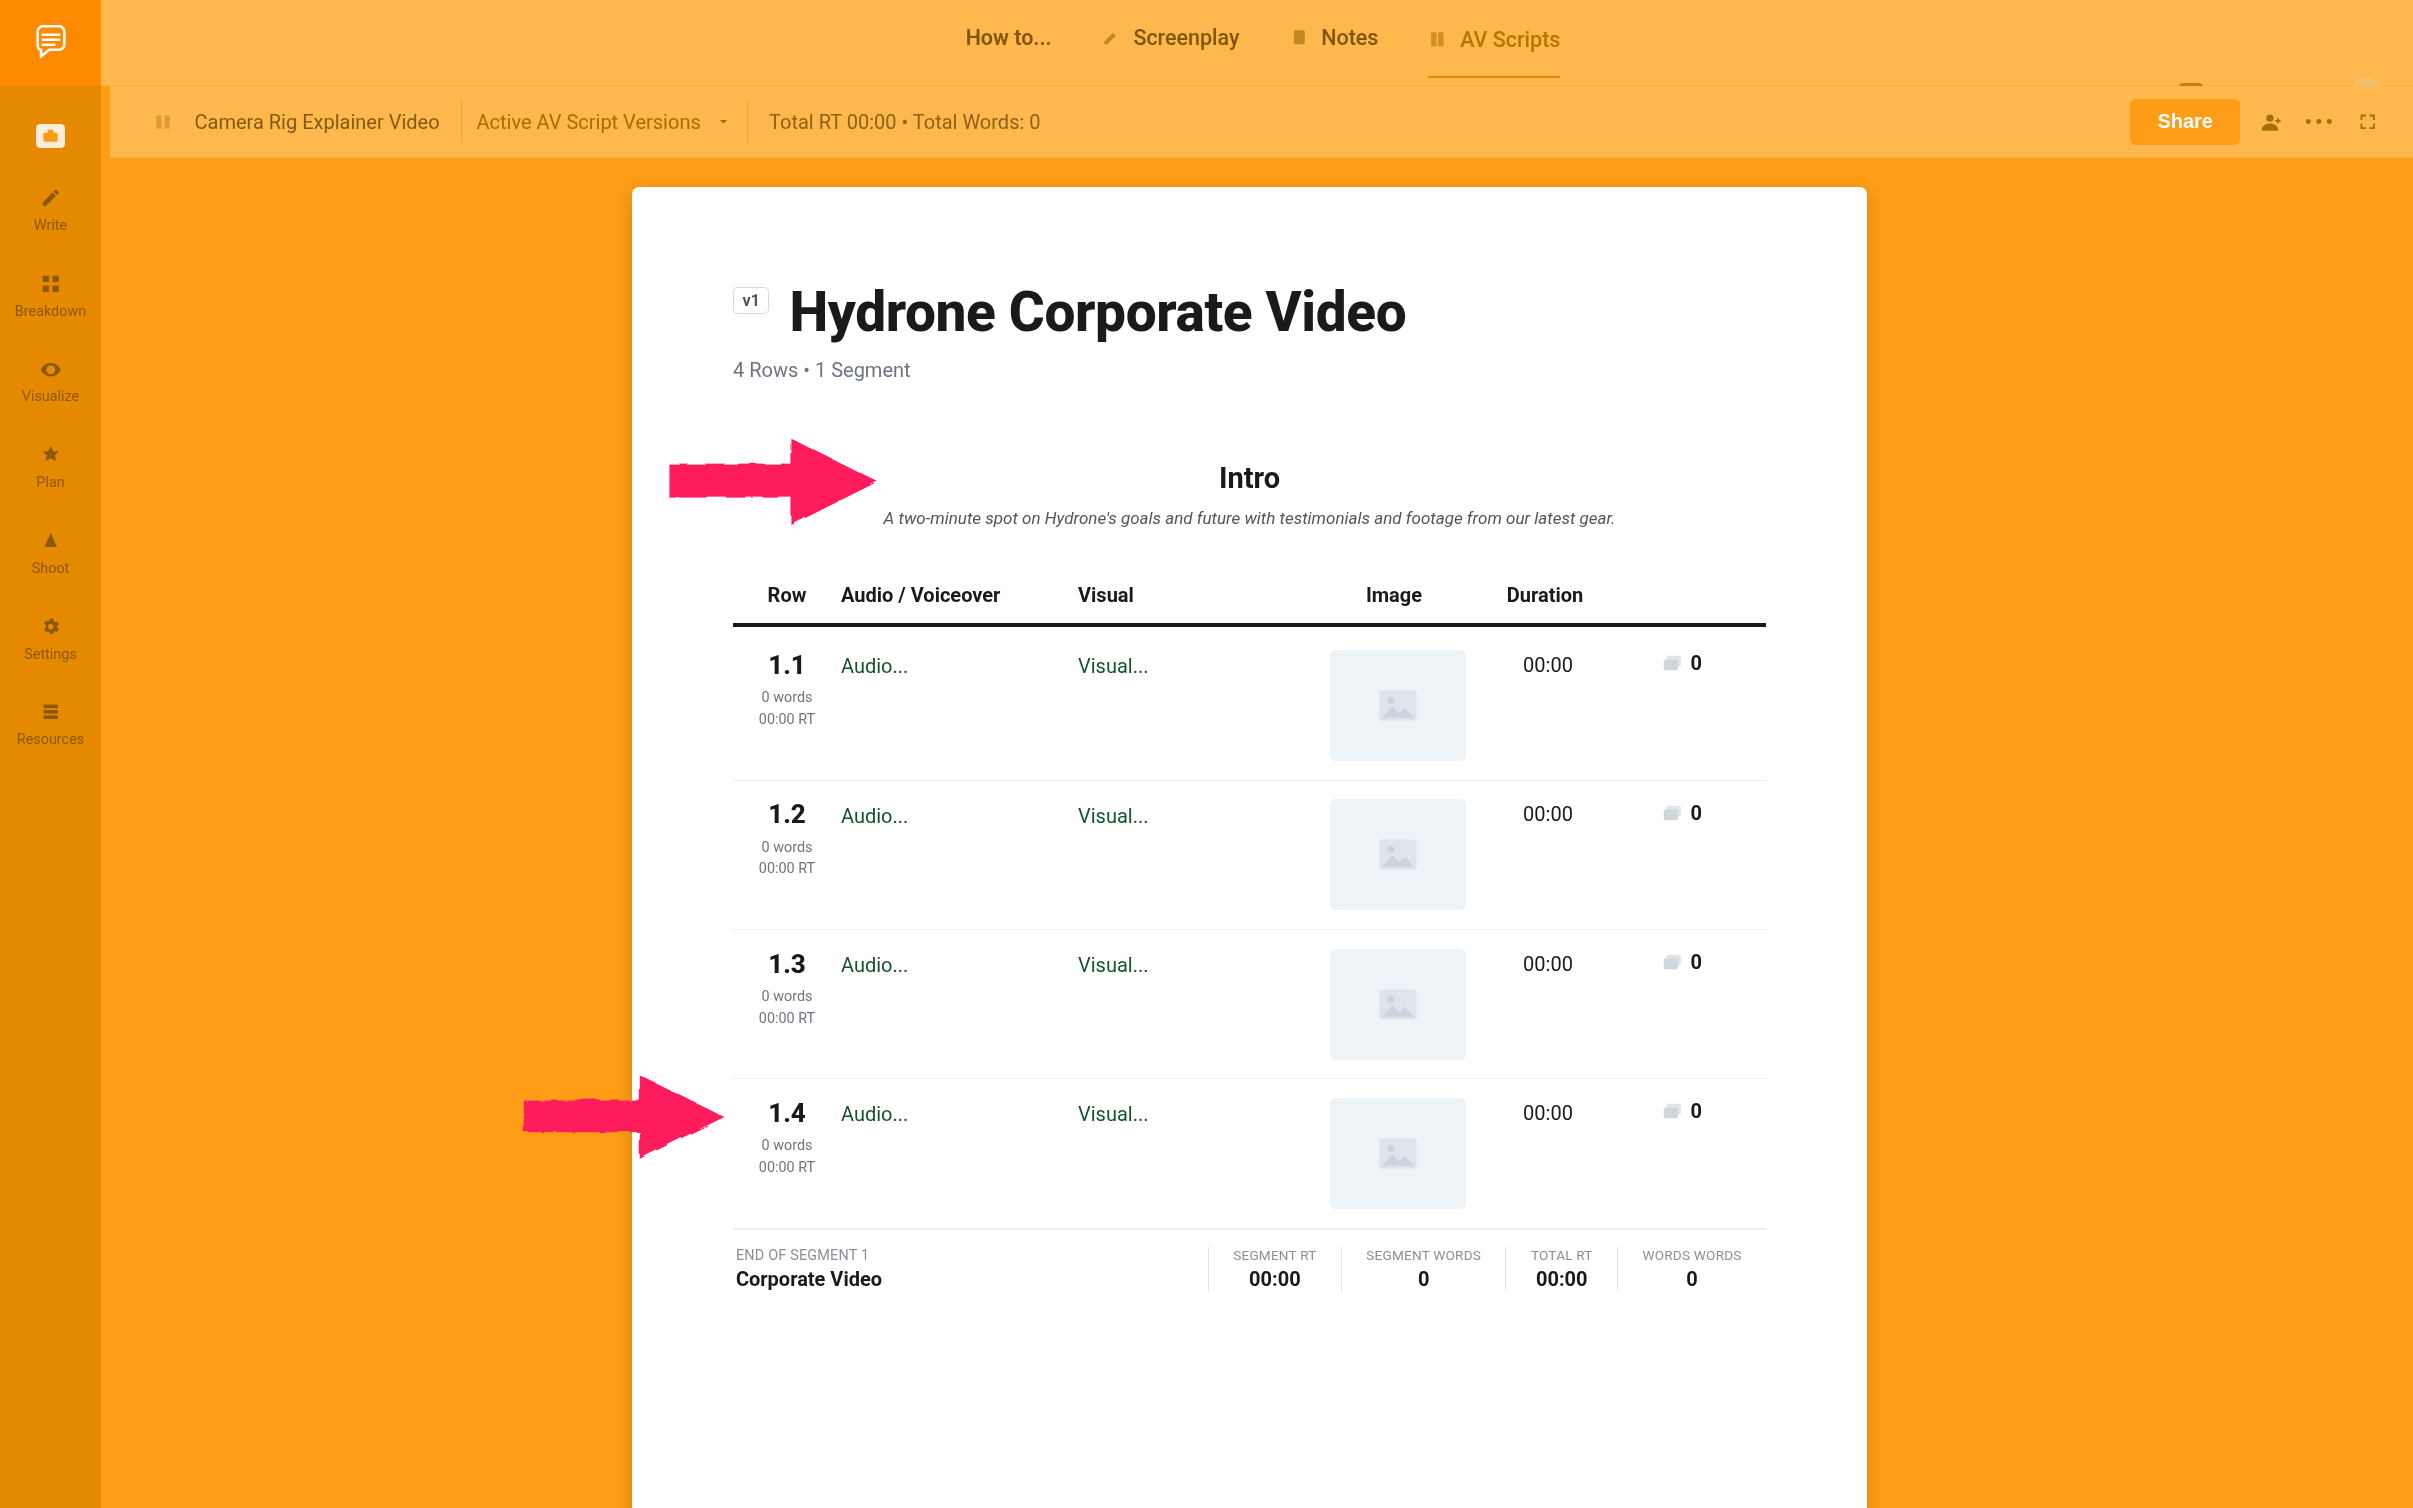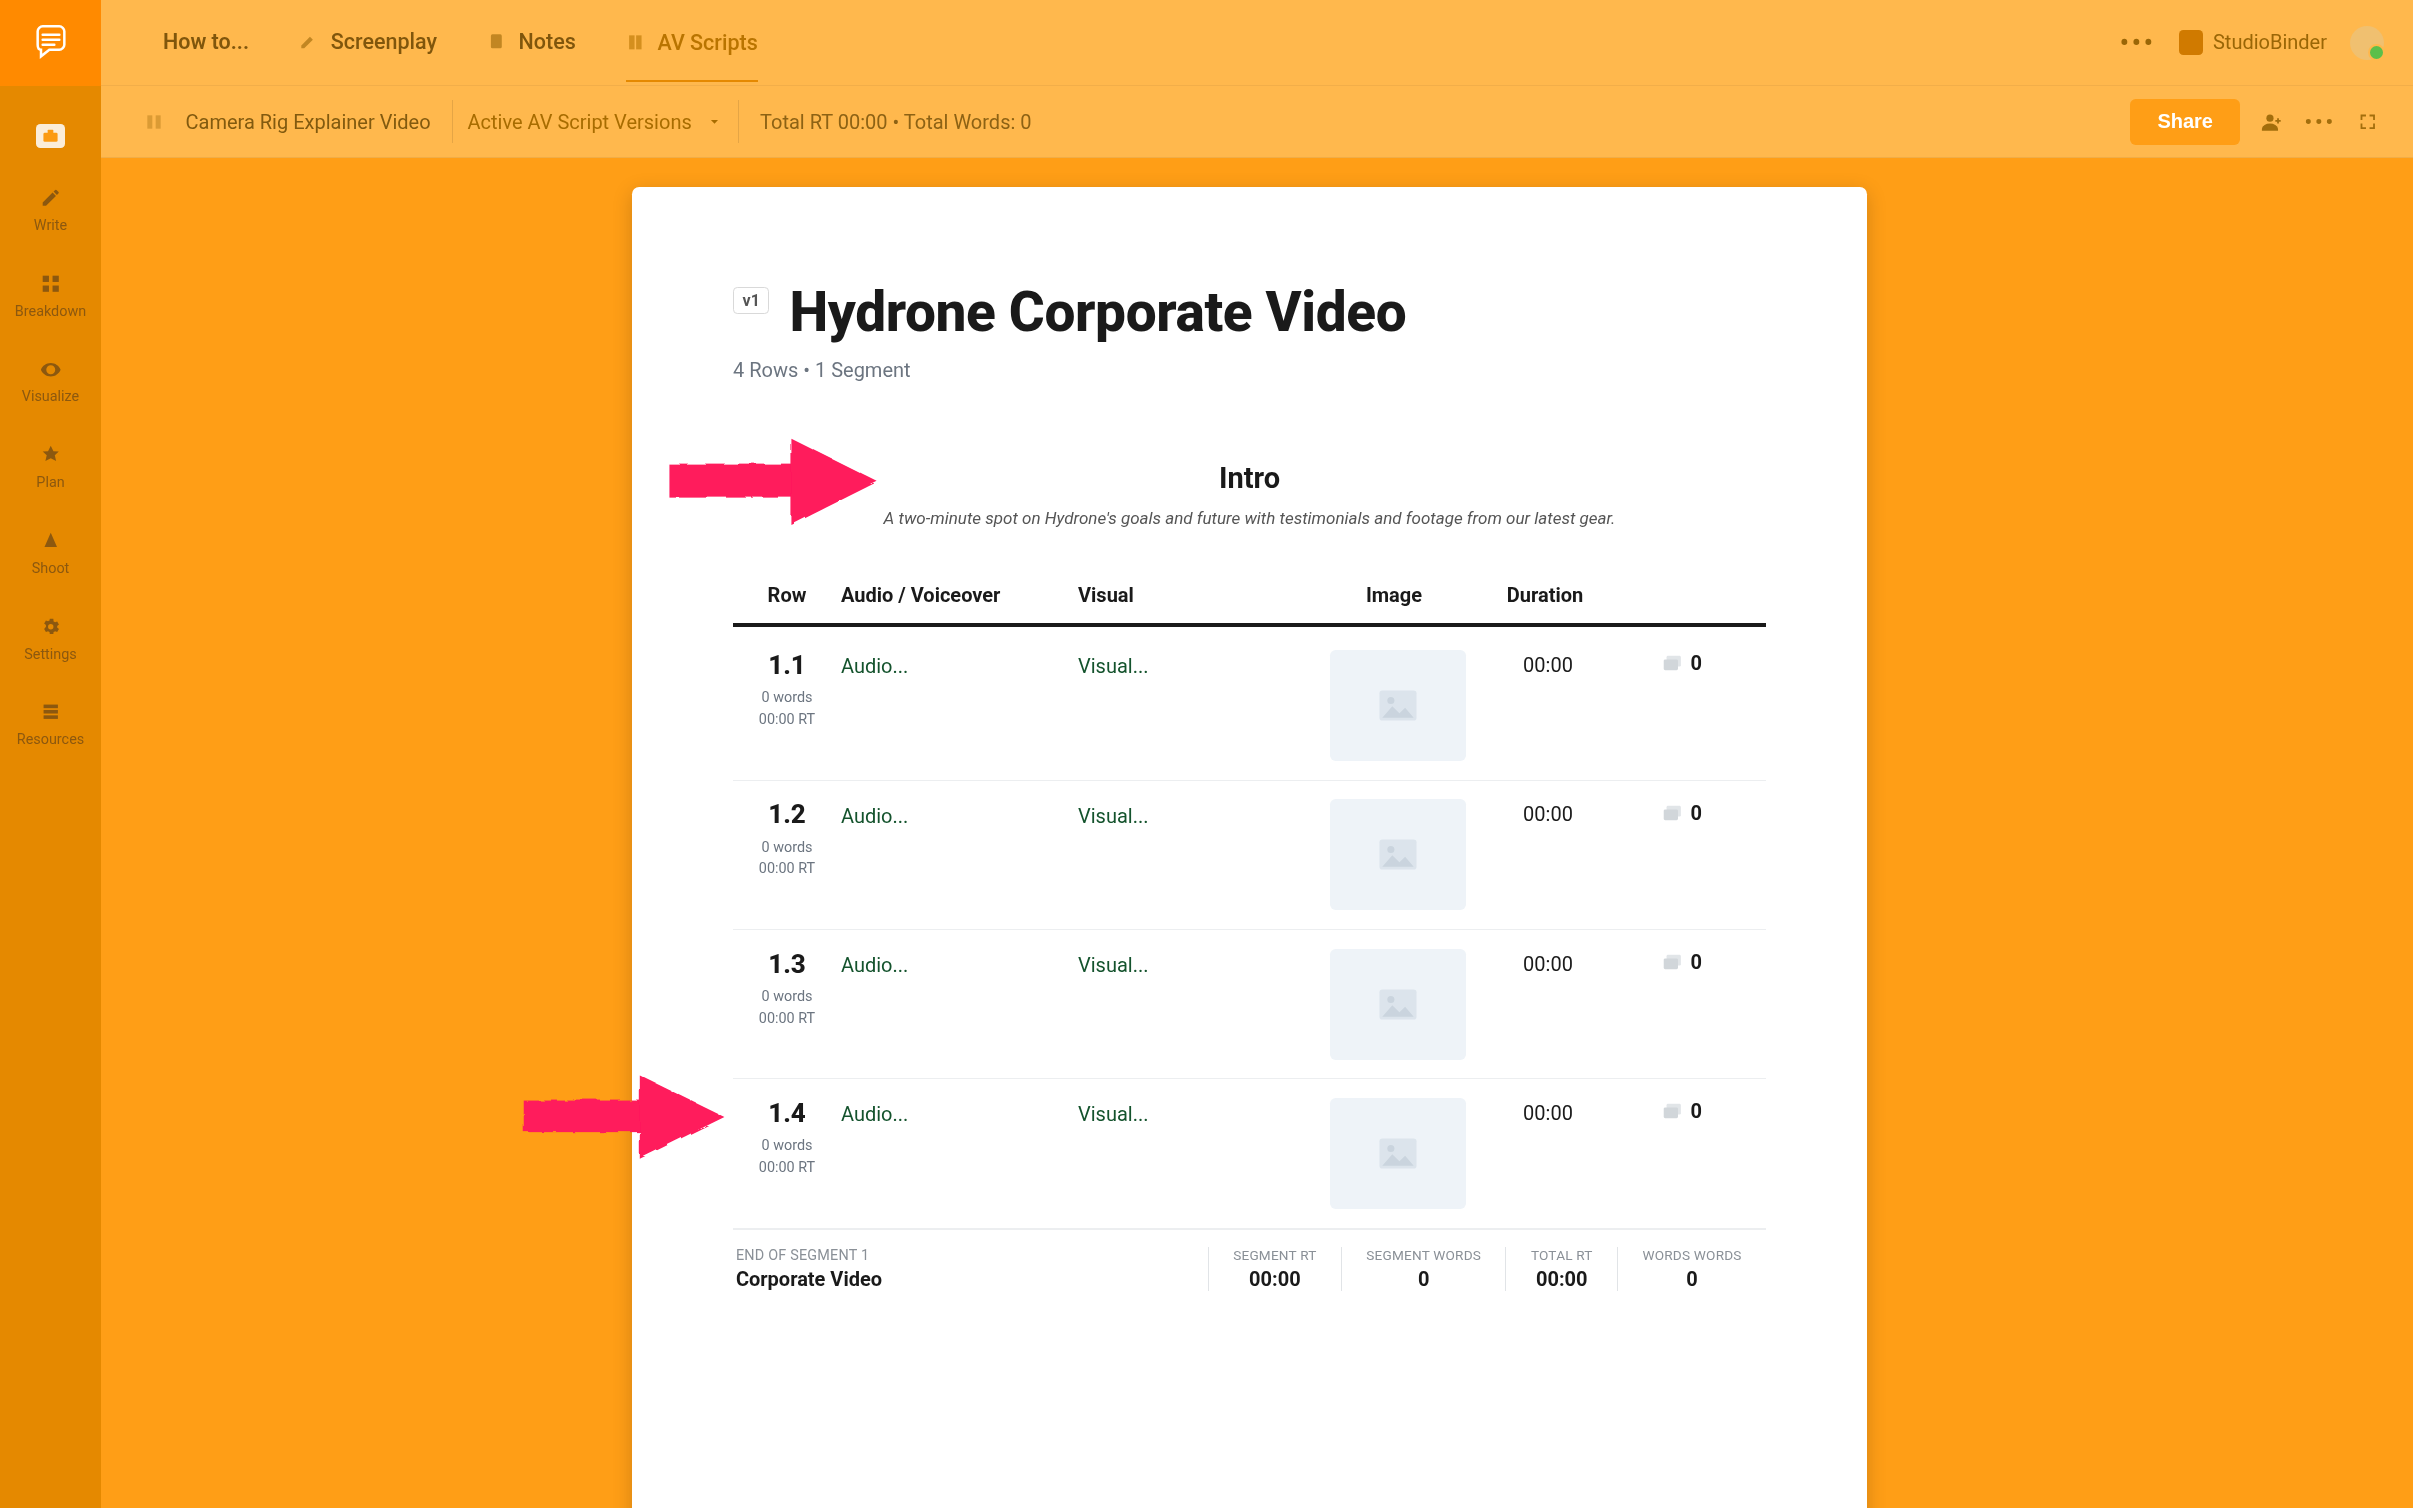--- a/index.html
+++ b/index.html
@@ -53,39 +53,40 @@
     
     .topbar {
       position: absolute;
       left: 101px;
       top: 0;
       right: 0;
       height: 86px;
       background: #ffb84d;
       display: flex;
       align-items: center;
-      padding: 0 29px 0 62px;
+      padding: 0 29px 0 41px;
       z-index: 1;
       border-bottom: 0.7px solid rgba(0,0,0,0.05);
+      flex-direction: column;
     }
     .topbar-left { display: flex; align-items: center; gap: 50px; }
     .top-tab { display: flex; align-items: center; gap: 13px; color: #80560c; font-size: 21.5px; font-weight: 500; padding-bottom: 2.9px; }
     .top-tab svg { opacity: 0.6; }
     .top-tab.active { color: #b97400; border-bottom: 2.9px solid #e58900; padding-bottom: 24.4px; margin-top: 27px; }
     .top-tab.howto { color: #80560c; font-weight: 600; }
     .topbar-right { margin-left: auto; display: flex; align-items: center; gap: 23px; }
     .userchip { display: flex; align-items: center; gap: 10px; color: #9a6606; font-size: 20px; }
     .brandbox { width: 24.4px; height: 24.4px; background: #d07a00; border-radius: 4.3px; }
     .avatar { width: 34px; height: 34px; border-radius: 50%; background: #f0c070; position: relative; }
     .avatar::after { content:''; position:absolute; right:-1.4px; bottom:-1.4px; width:13px; height:13px; background:#5cbf4a; border-radius:50%; border:2.2px solid #ffb84d; }
     .dots { color: #9a6606; font-size: 29px; letter-spacing: 2.2px; }
     
     .subbar {
       position: absolute;
-      left: 101px;
+      left: 110px;
       top: 86px;
       right: 0;
       height: 72px;
       background: #ffb84d;
       display: flex;
       align-items: center;
       padding: 0 29px 0 43px;
       border-bottom: 0.7px solid rgba(0,0,0,0.06);
       z-index: 1;
       gap: 29px;

